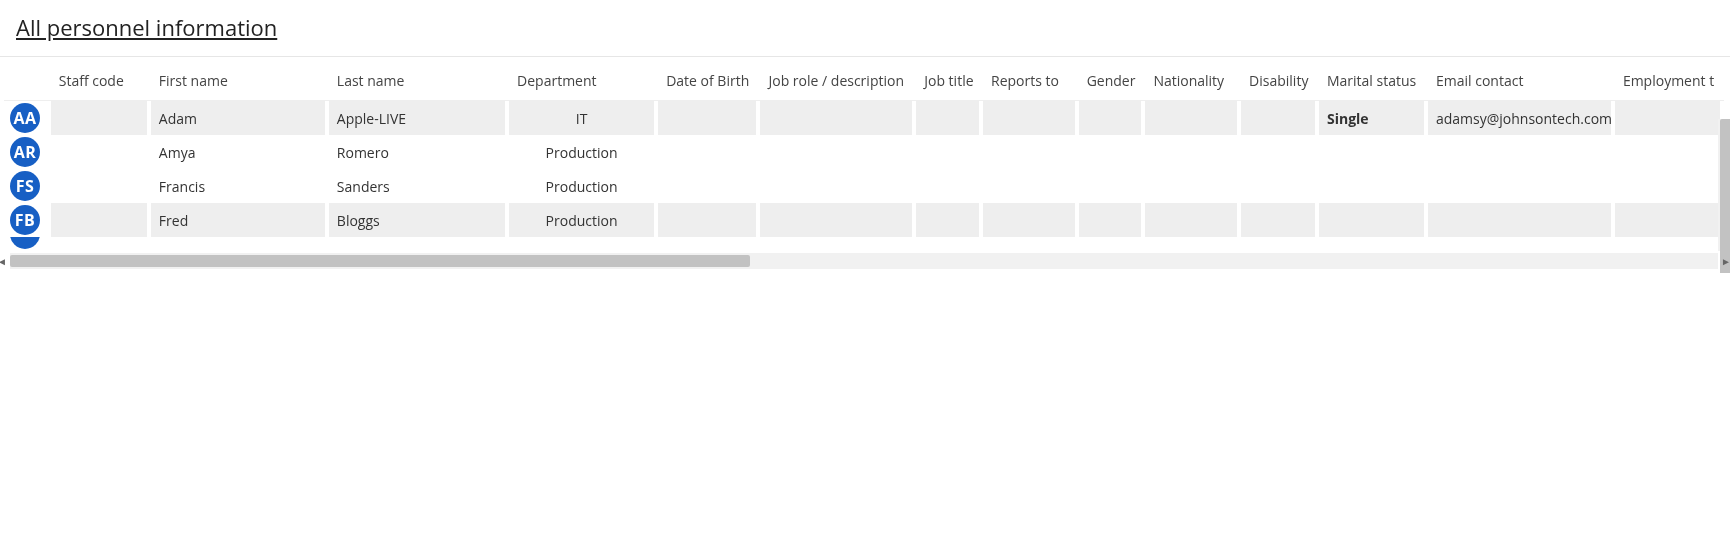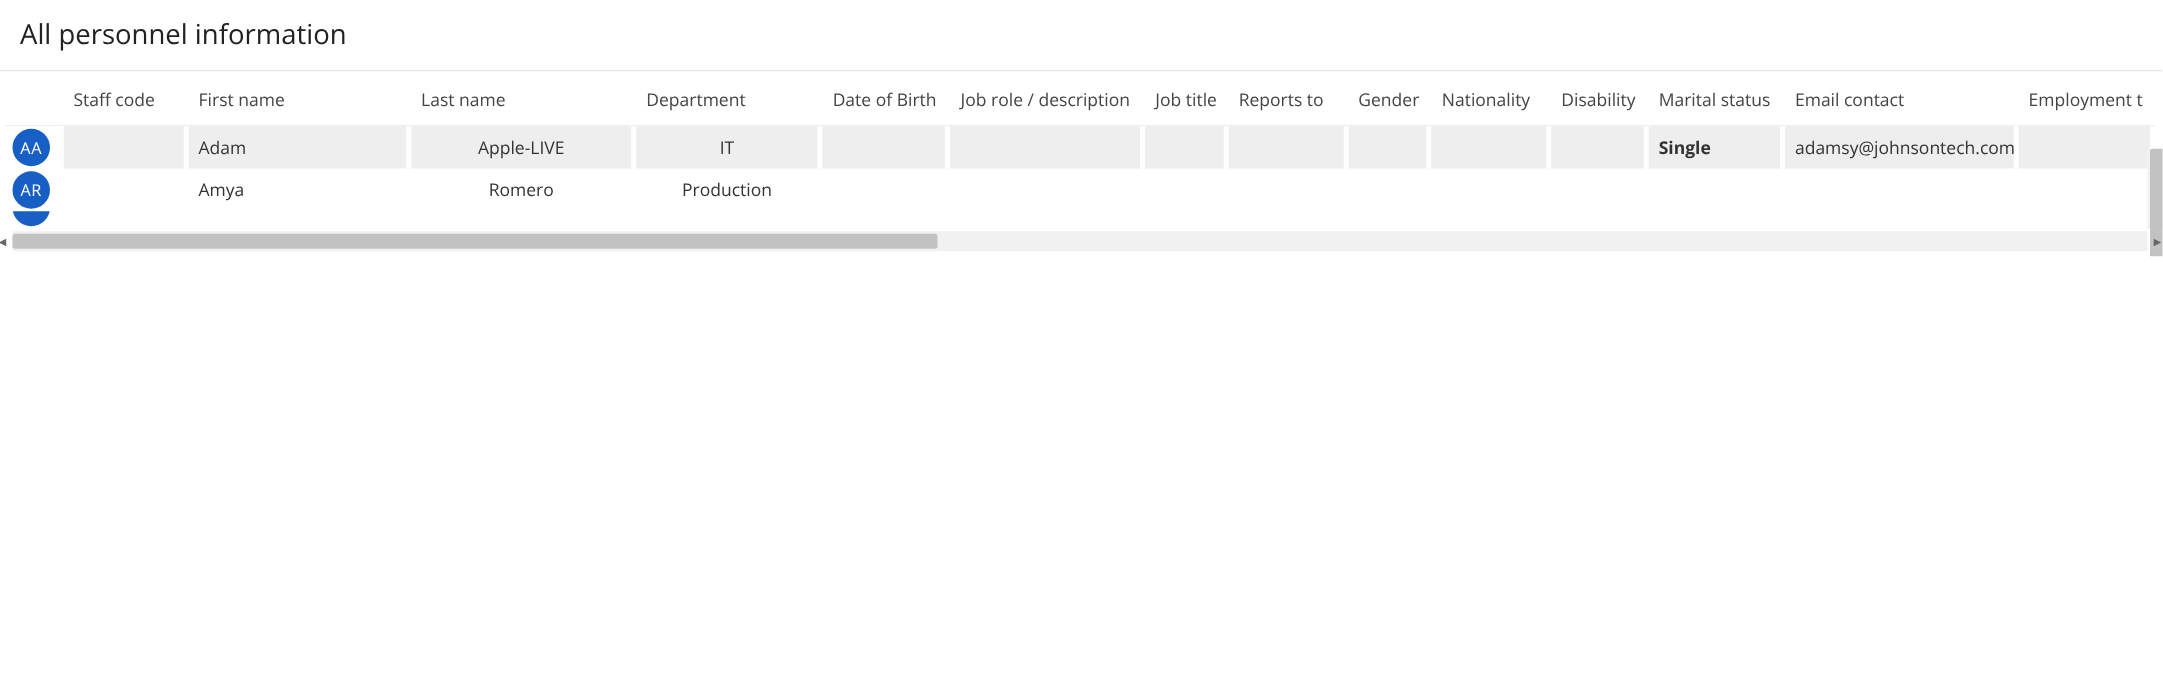--- a/index.html
+++ b/index.html
@@ -14,20 +14,21 @@
   }
   .page {
     width: 1730px;
   }
   .title {
     font-size: 22px;
     font-weight: 400;
     color: #222;
     padding: 12px 0 14px 16px;
     border-bottom: 1px solid #e6e6e6;
+    text-decoration: underline;
   }
   .grid-wrap {
     position: relative;
     width: 100%;
     padding: 0 0 0 0;
     margin: 4px;
   }
   .grid-scroll {
     overflow-x: scroll;
     overflow-y: hidden;
@@ -75,31 +76,31 @@
     padding-right: 0;
     background: #fff !important;
     border-right: none;
   }
   .avatar {
     width: 30px;
     height: 30px;
     border-radius: 50%;
     background: #175fc4;
     color: #fff;
-    font-size: 13px;
-    font-weight: 400;
+    font-size: 16px;
+    font-weight: 700;
     display: flex;
     align-items: center;
     justify-content: center;
     letter-spacing: 0.5px;
   }
   
   .col-staffcode { width: 90px; }
   .col-firstname { width: 160px; }
-  .col-lastname  { width: 162px; text-align: center; }
+  .col-lastname  { width: 162px; }
   .col-dept      { width: 134px; text-align: center; }
   .col-dob       { width: 92px; }
   .col-role      { width: 140px; }
   .col-title     { width: 60px; }
   .col-reports   { width: 86px; }
   .col-gender    { width: 60px; }
   .col-nat       { width: 86px; }
   .col-dis       { width: 70px; }
   .col-marital   { width: 98px; font-weight: bold; }
   .col-email     { width: 168px; }
@@ -218,20 +219,58 @@
               <td class="cell col-role"></td>
               <td class="cell col-title"></td>
               <td class="cell col-reports"></td>
               <td class="cell col-gender"></td>
               <td class="cell col-nat"></td>
               <td class="cell col-dis"></td>
               <td class="cell col-marital"></td>
               <td class="cell col-email"></td>
               <td class="cell col-emp"></td>
             </tr>
+            <tr class="even">
+              <td class="avatar-col">
+                <div class="avatar">FS</div>
+              </td>
+              <td class="cell col-staffcode"></td>
+              <td class="cell col-firstname">Francis</td>
+              <td class="cell col-lastname">Sanders</td>
+              <td class="cell col-dept">Production</td>
+              <td class="cell col-dob"></td>
+              <td class="cell col-role"></td>
+              <td class="cell col-title"></td>
+              <td class="cell col-reports"></td>
+              <td class="cell col-gender"></td>
+              <td class="cell col-nat"></td>
+              <td class="cell col-dis"></td>
+              <td class="cell col-marital"></td>
+              <td class="cell col-email"></td>
+              <td class="cell col-emp"></td>
+            </tr>
+            <tr class="odd">
+              <td class="avatar-col">
+                <div class="avatar">FB</div>
+              </td>
+              <td class="cell col-staffcode"></td>
+              <td class="cell col-firstname">Fred</td>
+              <td class="cell col-lastname">Bloggs</td>
+              <td class="cell col-dept">Production</td>
+              <td class="cell col-dob"></td>
+              <td class="cell col-role"></td>
+              <td class="cell col-title"></td>
+              <td class="cell col-reports"></td>
+              <td class="cell col-gender"></td>
+              <td class="cell col-nat"></td>
+              <td class="cell col-dis"></td>
+              <td class="cell col-marital"></td>
+              <td class="cell col-email"></td>
+              <td class="cell col-emp"></td>
+            </tr>
           </tbody>
       </table>
       <div class="partial-avatar">
         <div class="avatar"></div>
       </div>
     </div>
 
     <div class="vscroll">
       <div class="vscroll-thumb"></div>
     </div>

